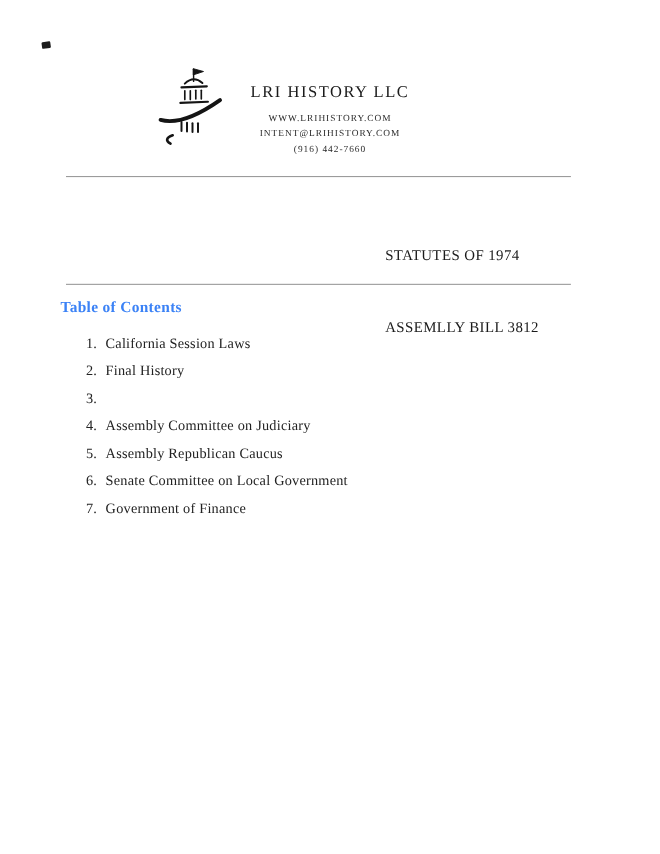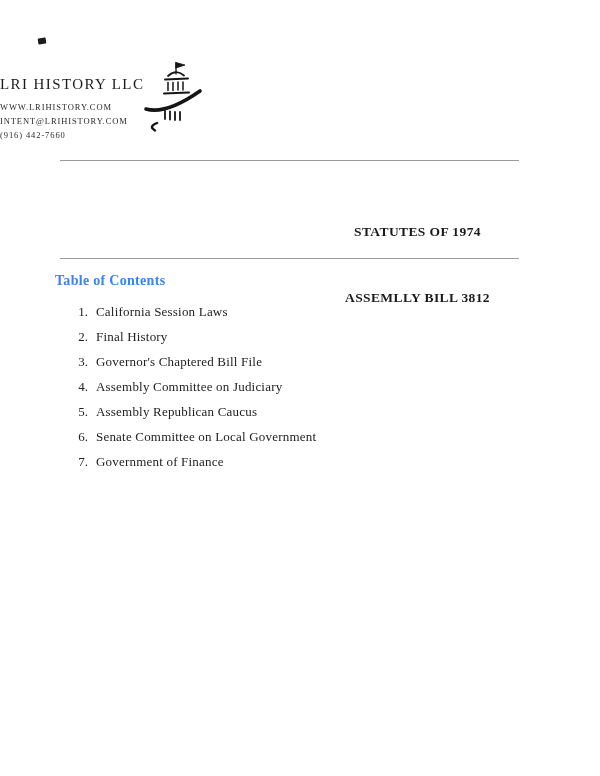--- a/index.html
+++ b/index.html
@@ -29,20 +29,21 @@
     position: absolute;
     left: 142px; top: 60px;
     width: 64px; height: 76px;
   }
   .logo svg { display: block; }
 
   .letterhead {
     position: absolute;
     left: 0; top: 76px;
     width: 600px;
+    text-align: center;
   }
   .company {
     font-size: 15px;
     letter-spacing: 1.4px;
     color: #1b1b1b;
     margin-bottom: 7px;
   }
   .contact {
     font-size: 8.5px;
     letter-spacing: 0.9px;
@@ -57,22 +58,22 @@
     height: 0;
     border-top: 1px solid #9b9b9b;
   }
   .rule-top { top: 160px; }
   .rule-mid { top: 258px; }
 
   .doc-id {
     position: absolute;
     top: 177px;
     right: 110px;
-    text-align: center;
-    font-weight: bold;
+    text-align: left;
+    font-weight: normal;
     font-size: 13.5px;
     letter-spacing: 0.4px;
     line-height: 22px;
     color: #1a1a1a;
     white-space: pre-wrap;
   }
 
   .toc-title {
     position: absolute;
     left: 55px; top: 273px;
@@ -159,21 +160,20 @@
     <div class="toc-item">
       <span class="toc-num">1.</span>
       <span class="toc-label">California Session Laws</span>
     </div>
     <div class="toc-item">
       <span class="toc-num">2.</span>
       <span class="toc-label">Final History</span>
     </div>
     <div class="toc-item">
       <span class="toc-num">3.</span>
-      <span class="toc-label">Governor's Chaptered Bill File</span>
     </div>
     <div class="toc-item">
       <span class="toc-num">4.</span>
       <span class="toc-label">Assembly Committee on Judiciary</span>
     </div>
     <div class="toc-item">
       <span class="toc-num">5.</span>
       <span class="toc-label">Assembly Republican Caucus</span>
     </div>
     <div class="toc-item">

